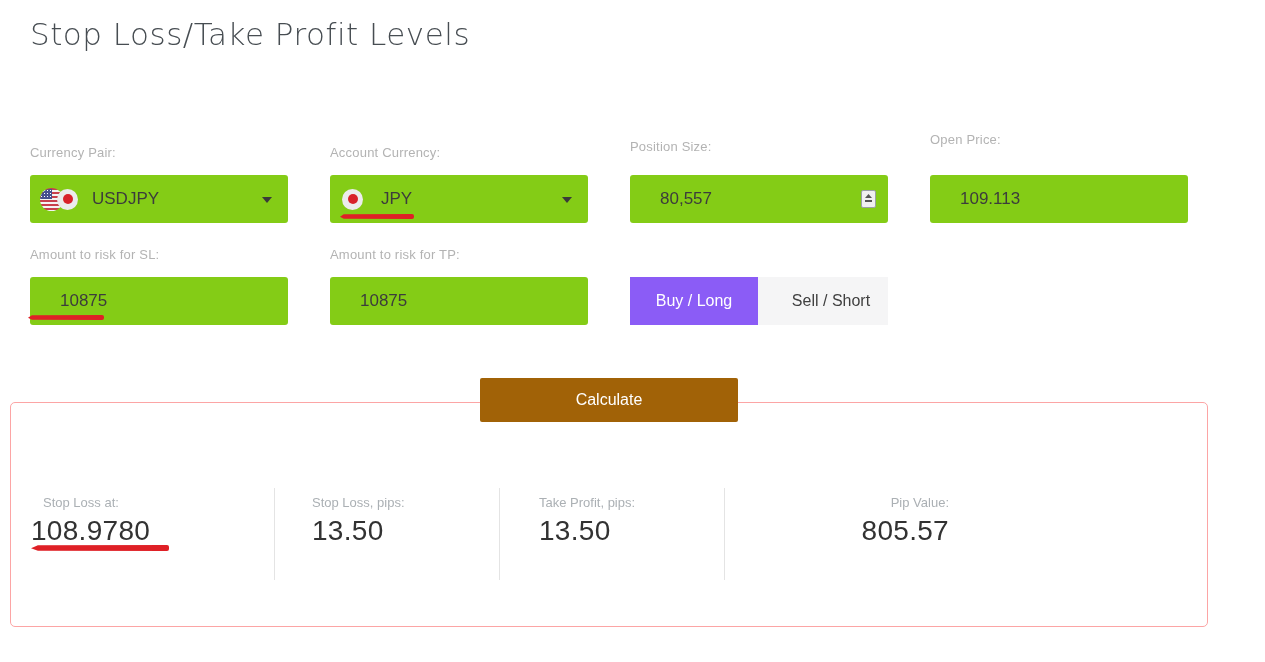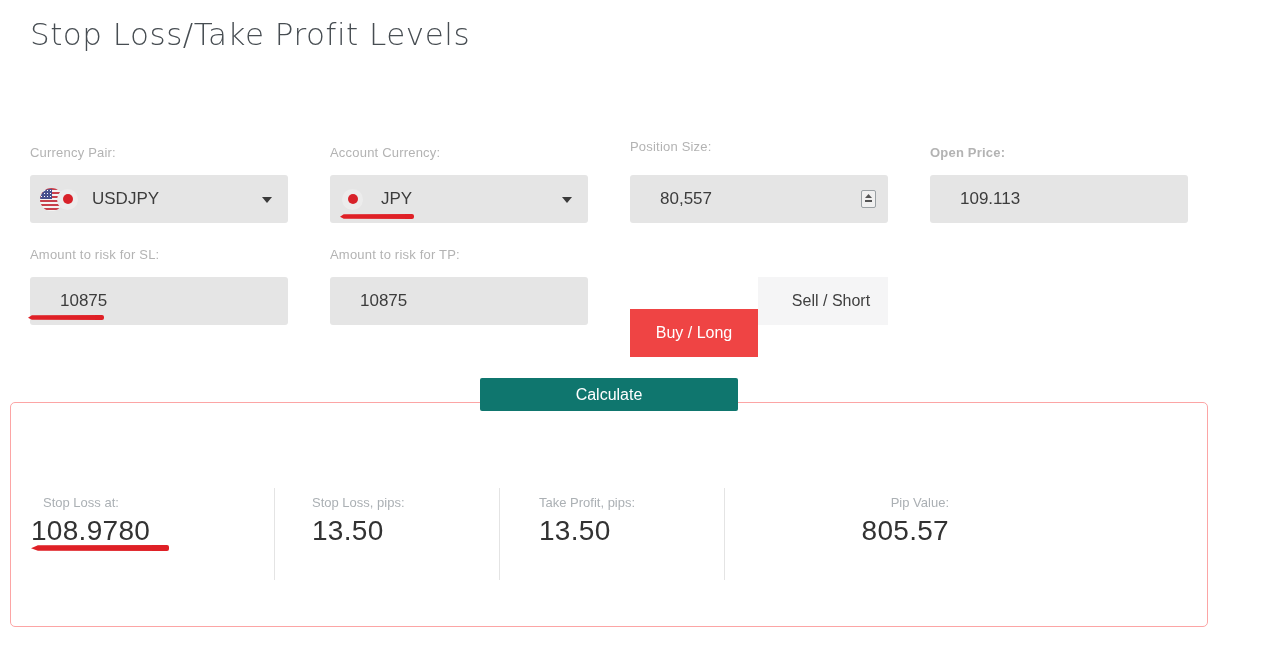--- a/index.html
+++ b/index.html
@@ -10,21 +10,21 @@
   }
   .page-title {
     position:absolute; left:30px; top:16px;
     font-family:"DejaVu Sans","Liberation Sans",sans-serif;
     font-weight:200; font-size:31px; letter-spacing:0.5px; color:#474d52;
   }
   .field-label {
     position:absolute; font-size:13px; color:#b3b3b3; letter-spacing:0.2px;
   }
   .field {
-    position:absolute; width:258px; height:48px; background:#e5e5e5;
+    position:absolute; width:258px; height:48px; background:#84cc16;
     border-radius:3px; display:flex; align-items:center;
     font-size:17px; color:#3c3c3c; cursor:pointer;
   }
   .field.plain { cursor:text; }
   .field input {
     border:none; background:transparent; outline:none; width:180px;
     font-family:"Liberation Sans",sans-serif; font-size:17px; color:#3c3c3c;
     padding-left:30px;
   }
   .select-text { margin-left:14px; }
@@ -57,30 +57,30 @@
   .stepper-icon {
     position:absolute; right:12px; top:50%; margin-top:-9px;
     width:15px; height:18px; border:1px solid #9aa0a4; border-radius:2px;
     background:#f0f0f0; display:flex; align-items:center; justify-content:center;
   }
   
   .toggle-btn {
     position:absolute; height:48px; display:flex; align-items:center; justify-content:center;
     font-size:16px; cursor:pointer; user-select:none;
   }
-  .toggle-btn.active { background:#ef4444; color:#fff;margin-top:32px; }
+  .toggle-btn.active { background:#8b5cf6; color:#fff; }
   .toggle-btn.inactive { background:#f5f5f6; color:#3f3f3f; }
   
   .results-panel {
     position:absolute; left:10px; top:402px; width:1198px; height:225px;
     border:1px solid #fca5a5; border-radius:5px; background:#fff;
   }
   .calc-btn {
-    position:absolute; left:480px; top:378px; width:258px; height:33px;
-    background:#0f766e; color:#fff; font-size:16px; border:none; border-radius:2px;
+    position:absolute; left:480px; top:378px; width:258px; height:44px;
+    background:#a16207; color:#fff; font-size:16px; border:none; border-radius:2px;
     display:flex; align-items:center; justify-content:center; cursor:pointer;
     font-family:"Liberation Sans",sans-serif; z-index:3;
   }
   .results-row {
     position:absolute; left:0; top:85px; width:100%; display:flex;
   }
   .res-col { height:92px; padding-top:7px; }
   .res-col + .res-col { border-left:1px solid #e4e4e4; }
   .res-col:nth-child(1){ width:263px; padding-left:20px; }
   .res-col:nth-child(2){ width:225px; padding-left:37px; }
@@ -100,21 +100,21 @@
 </head>
 <body>
 
 <div class="page">
 
   <h1 class="page-title">Stop Loss/Take Profit Levels</h1>
 
   <div class="field-label" style="left:30px; top:145px;">Currency Pair:</div>
   <div class="field-label" style="left:330px; top:145px;">Account Currency:</div>
   <div class="field-label" style="left:630px; top:139px;">Position Size:</div>
-  <div class="field-label" style="left:930px; top:145px;font-weight:bold;">Open Price:</div>
+  <div class="field-label" style="left:930px; top:132px;">Open Price:</div>
 
   <div class="field" style="left:30px; top:175px;">
     <span class="flag flag-us">
         <span class="canton"></span>
       </span>
     <span class="flag flag-jp overlap">
         <span class="sun"></span>
       </span>
     <span class="select-text">USDJPY</span>
     <span class="caret"></span>

